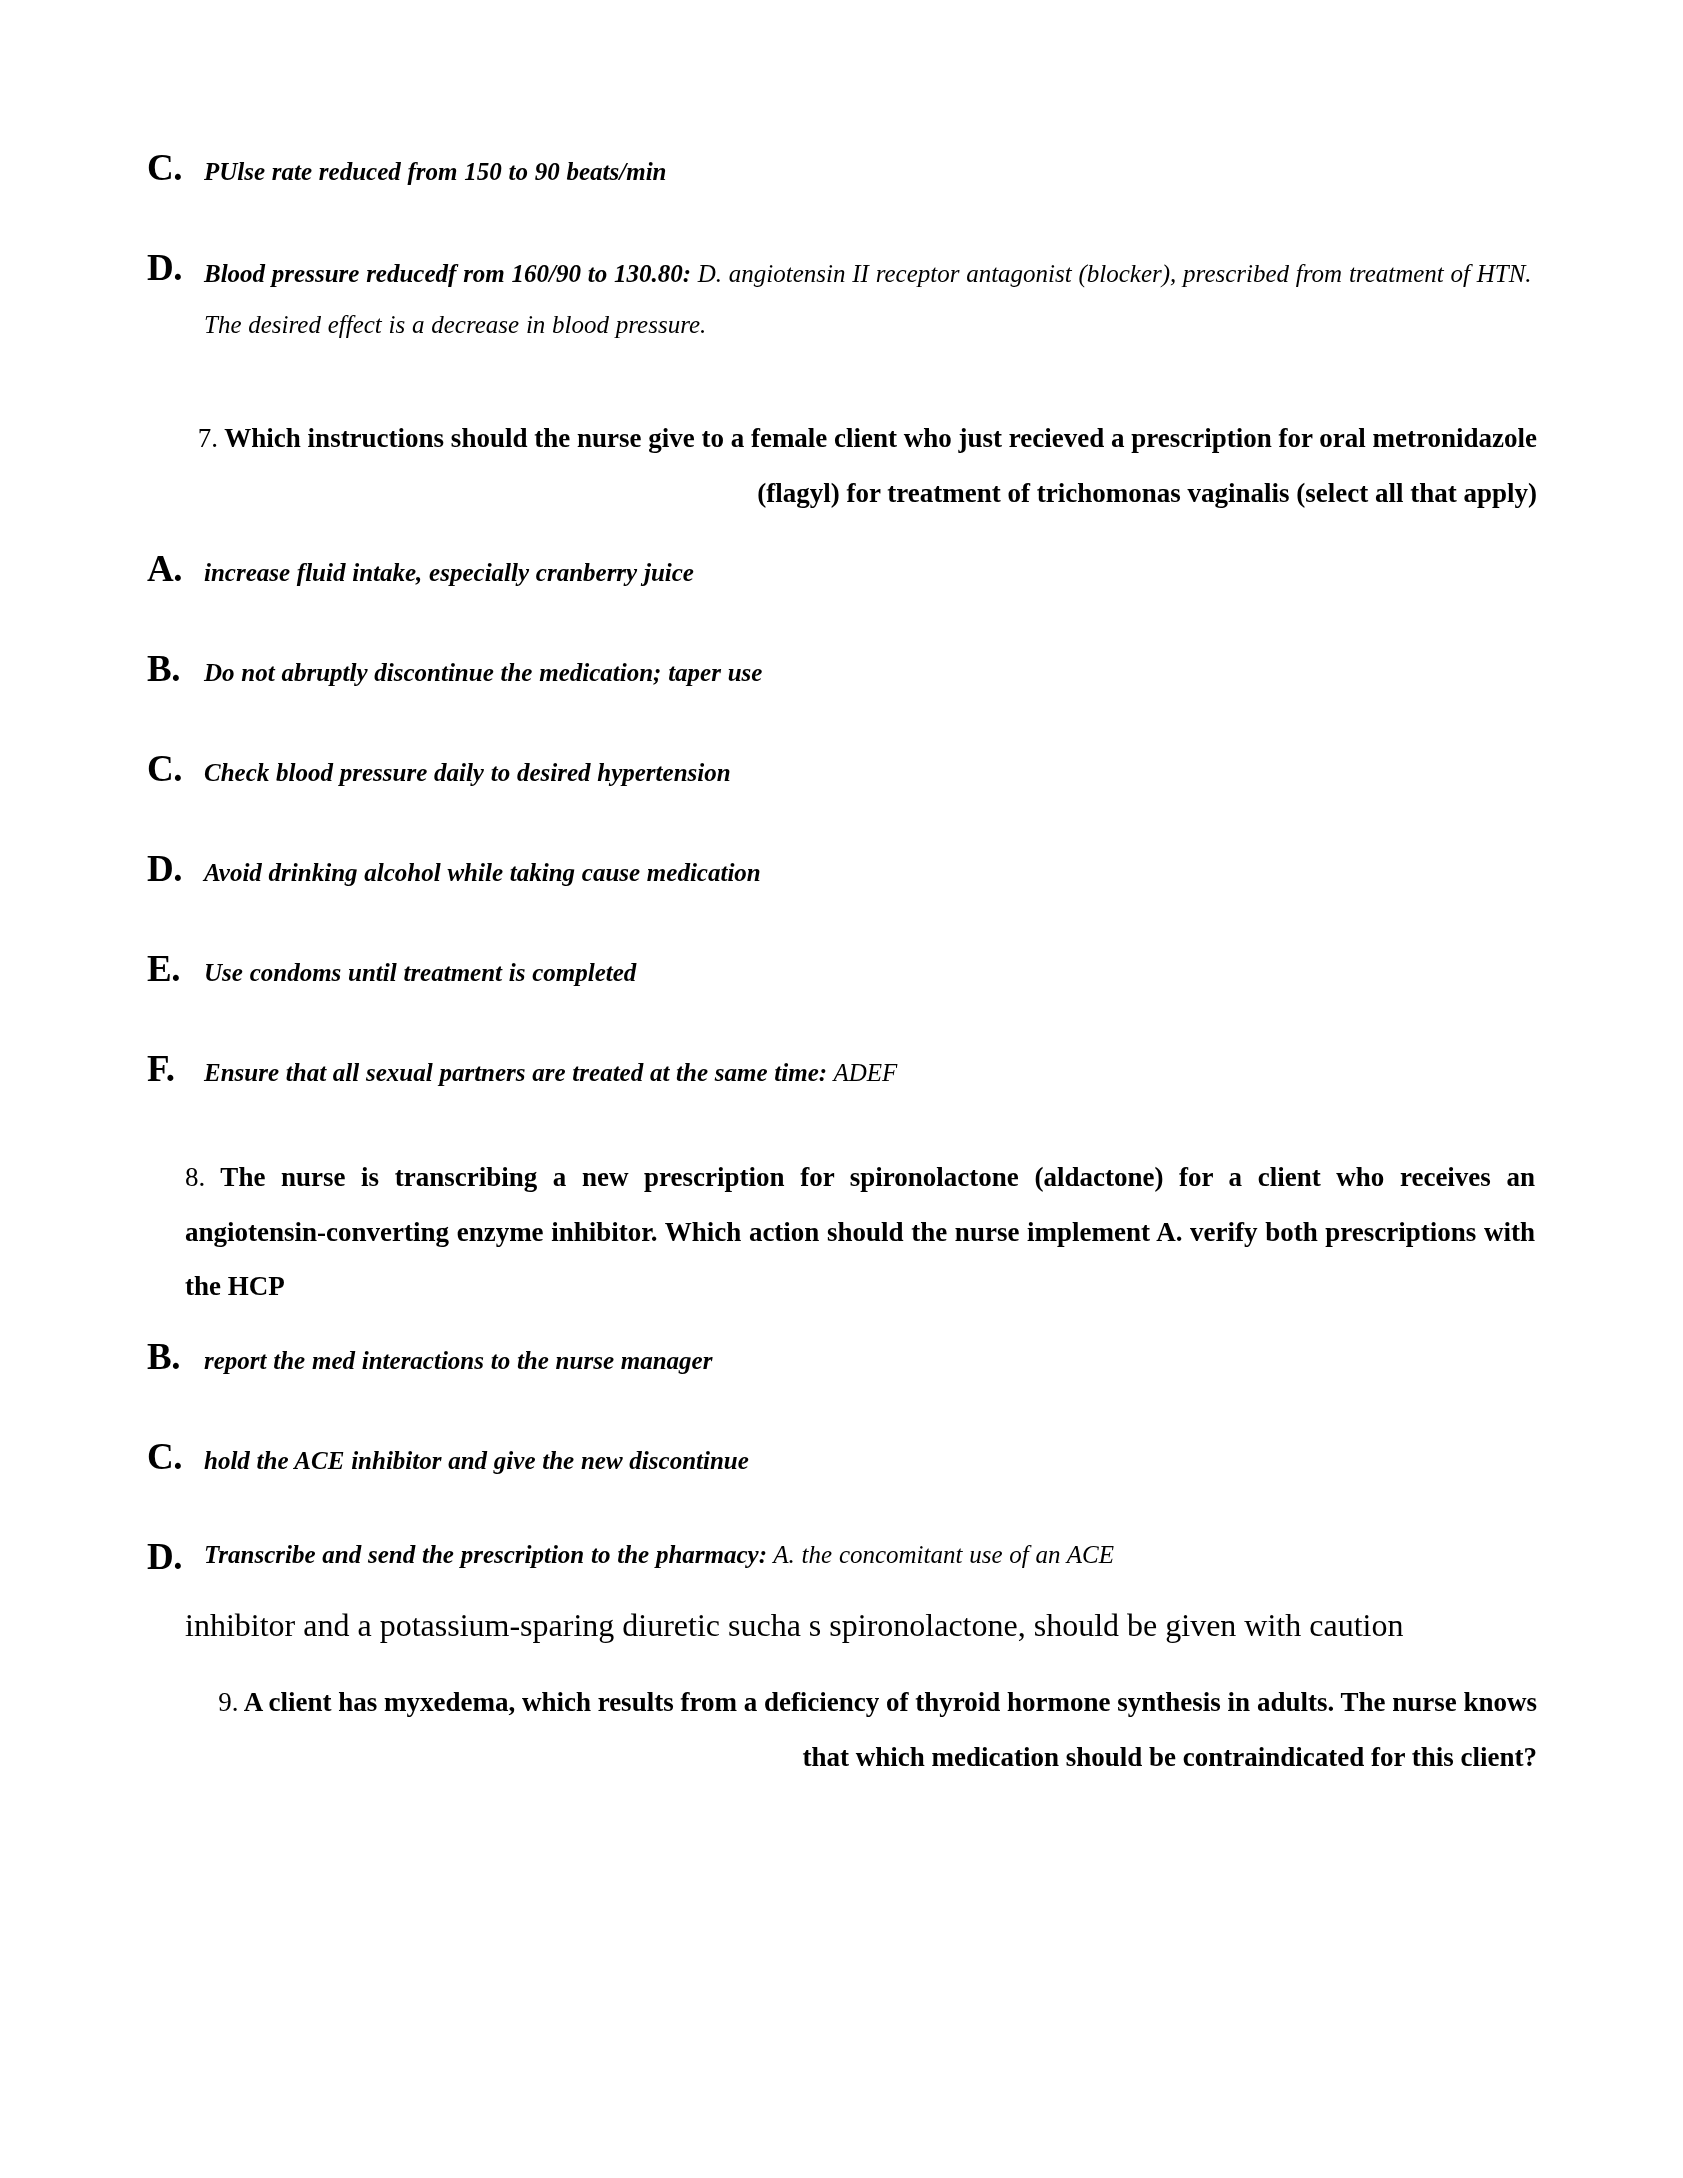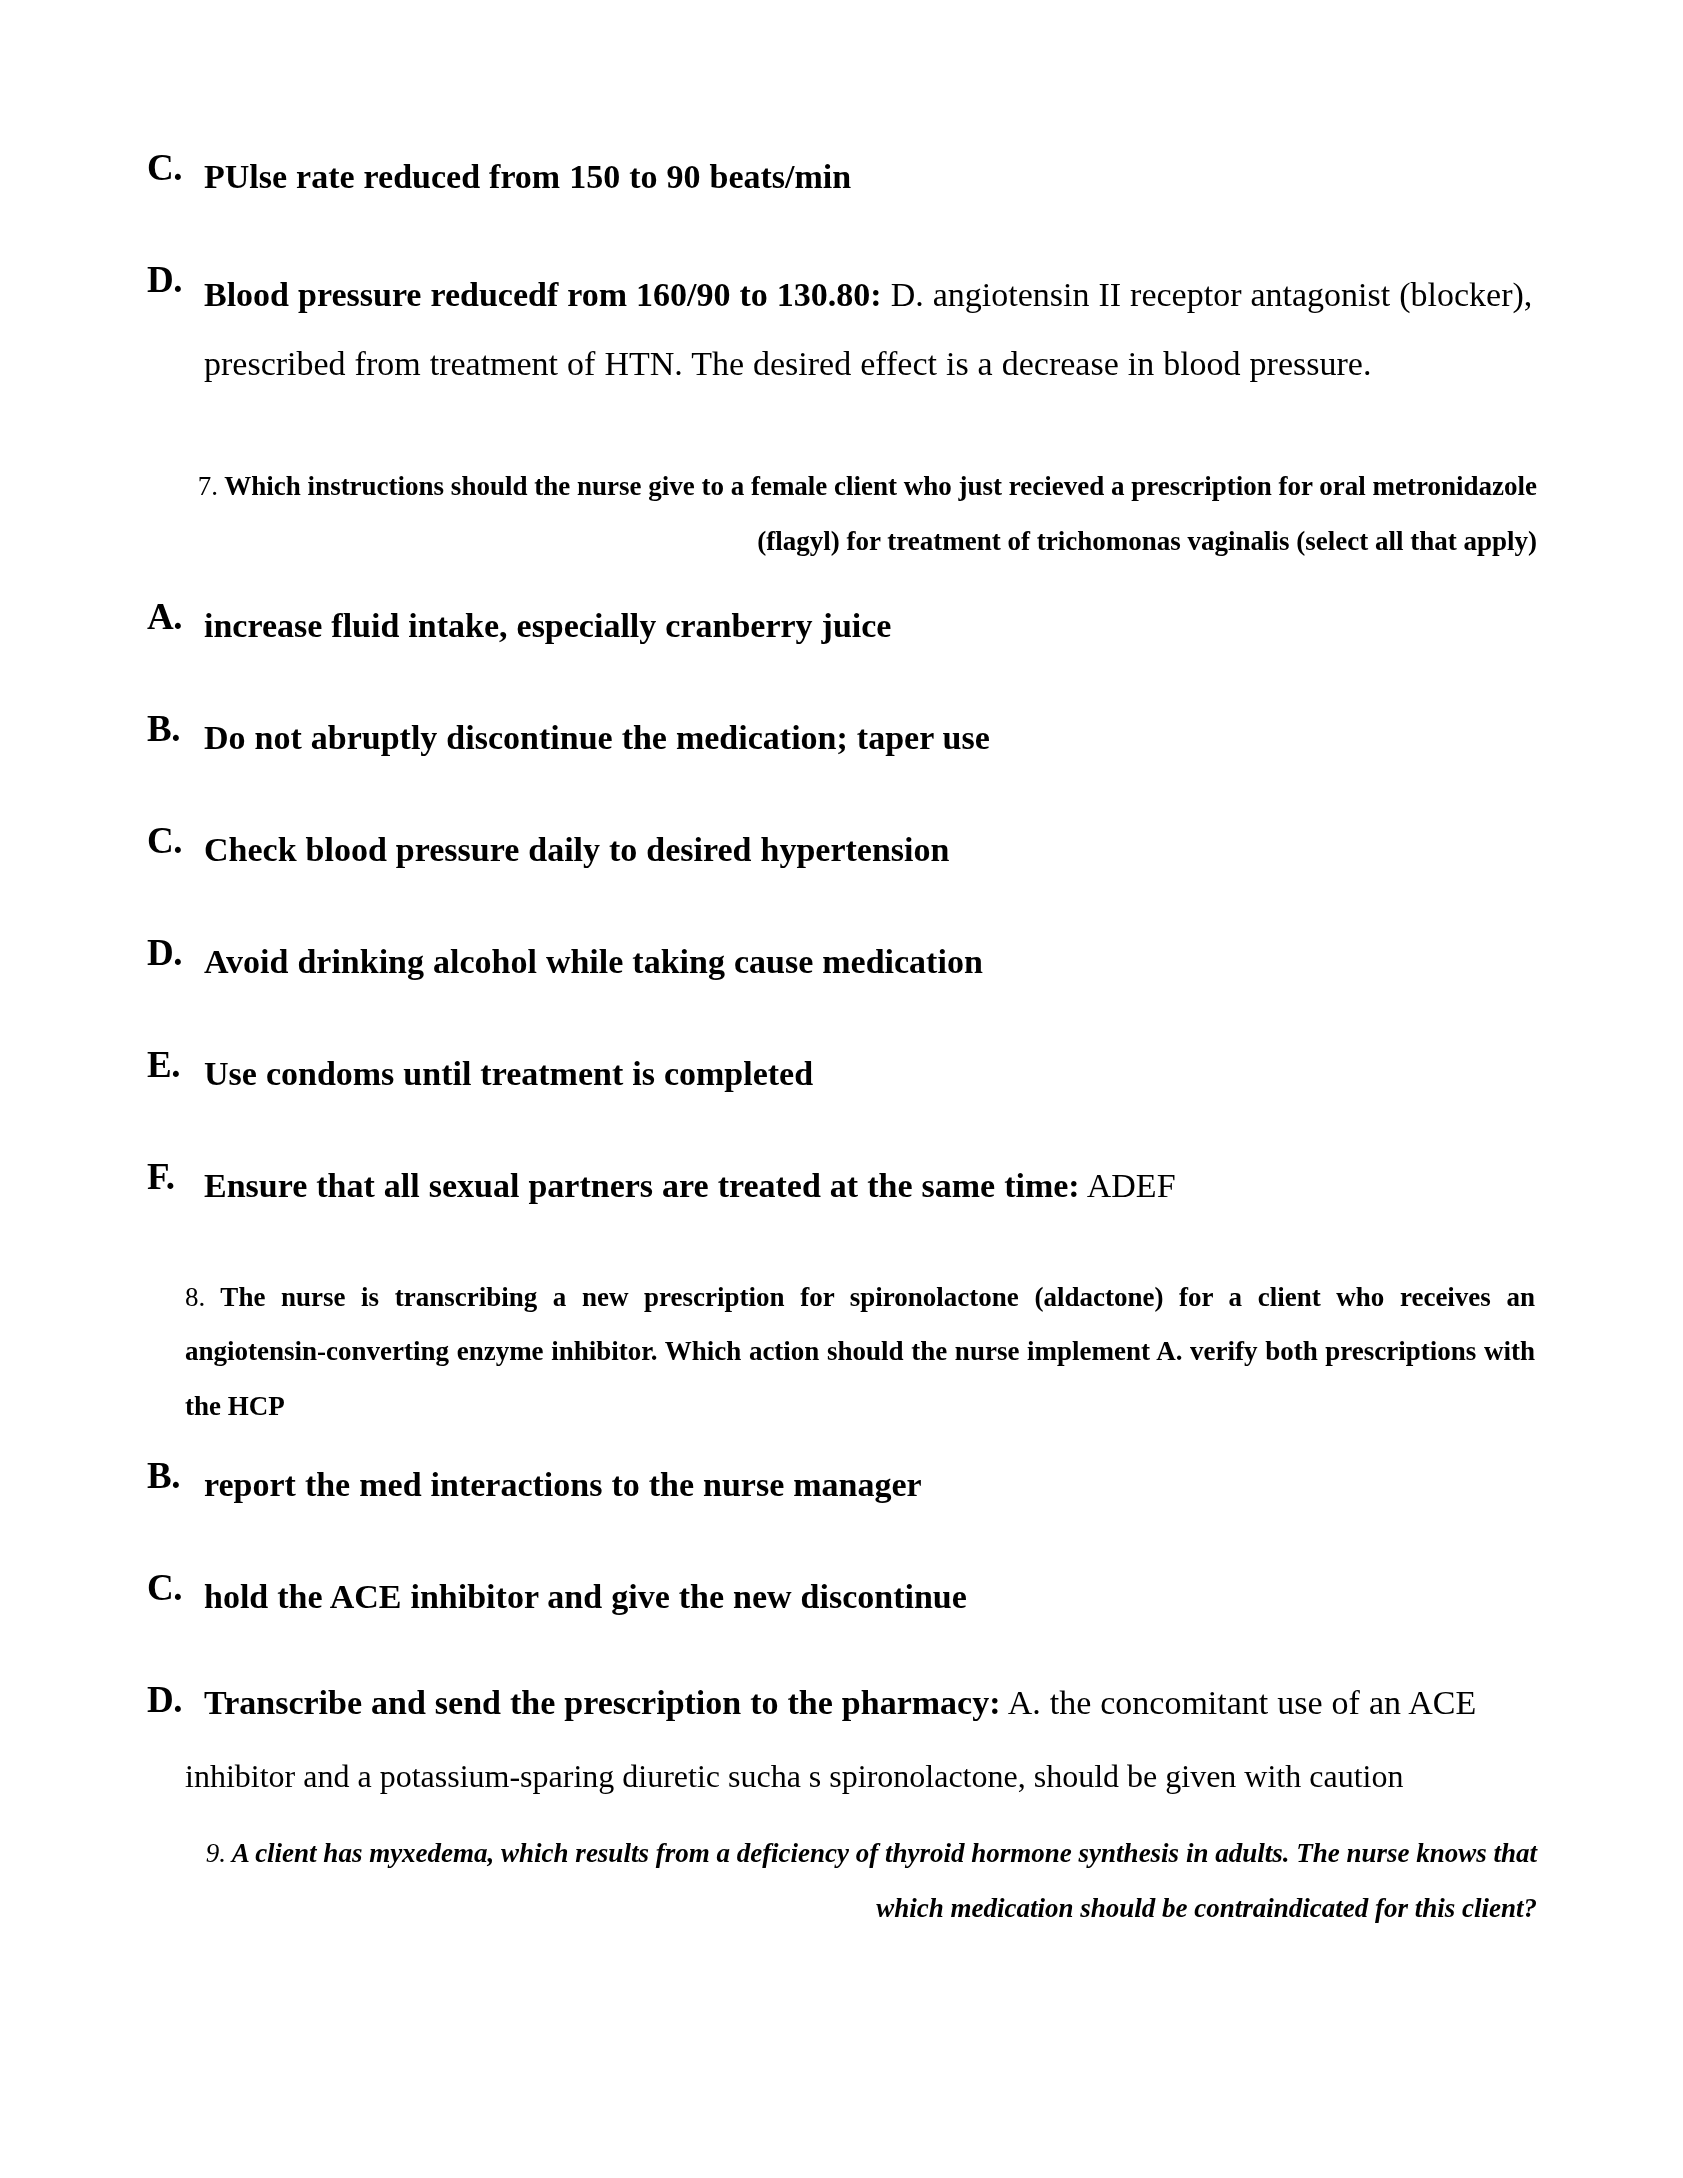--- a/index.html
+++ b/index.html
@@ -36,24 +36,25 @@
     flex: 0 0 auto;
     width: 57px;
     font-size: 37px;
     font-weight: bold;
     line-height: 1.0;
     letter-spacing: -0.5px;
     color: #000;
   }
   .row-text {
     flex: 1 1 auto;
-    font-size: 34px;
+    font-size: 25px;
     line-height: 1.32;
     padding-top: 6px;
     word-spacing: 0.5px;
+    font-style: italic;
   }
   .row-text.bold { font-weight: bold; }
 
   .bold { font-weight: bold; }
   .reg  { font-weight: normal; }
 
   
   .para {
     font-size: 27px;
     line-height: 2.02;
@@ -138,17 +139,17 @@
       <div class="row-text bold">hold the ACE inhibitor and give the new discontinue</div>
     </div>
 
     <div class="list-row" style="margin-bottom:18px;">
       <div class="marker">D.</div>
       <div class="row-text" style="padding-top:0;"><span class="bold">Transcribe and send the prescription to the pharmacy:</span><span class="reg"> A. the concomitant use of an ACE</span></div>
     </div>
 
     <div class="cont">inhibitor and a potassium-sparing diuretic sucha s spironolactone, should be given with caution</div>
 
-    <div class="para" style="margin-top:12px;font-style:italic;"><span class="reg">9.</span><span class="bold"> A client has myxedema, which results from a deficiency of thyroid hormone synthesis in adults. The nurse knows that which medication should be contraindicated for this client?</span></div>
+    <div class="para" style="margin-top:12px;"><span class="reg">9.</span><span class="bold"> A client has myxedema, which results from a deficiency of thyroid hormone synthesis in adults. The nurse knows that which medication should be contraindicated for this client?</span></div>
 
   </div>
 </div>
 
 
 </body></html>

